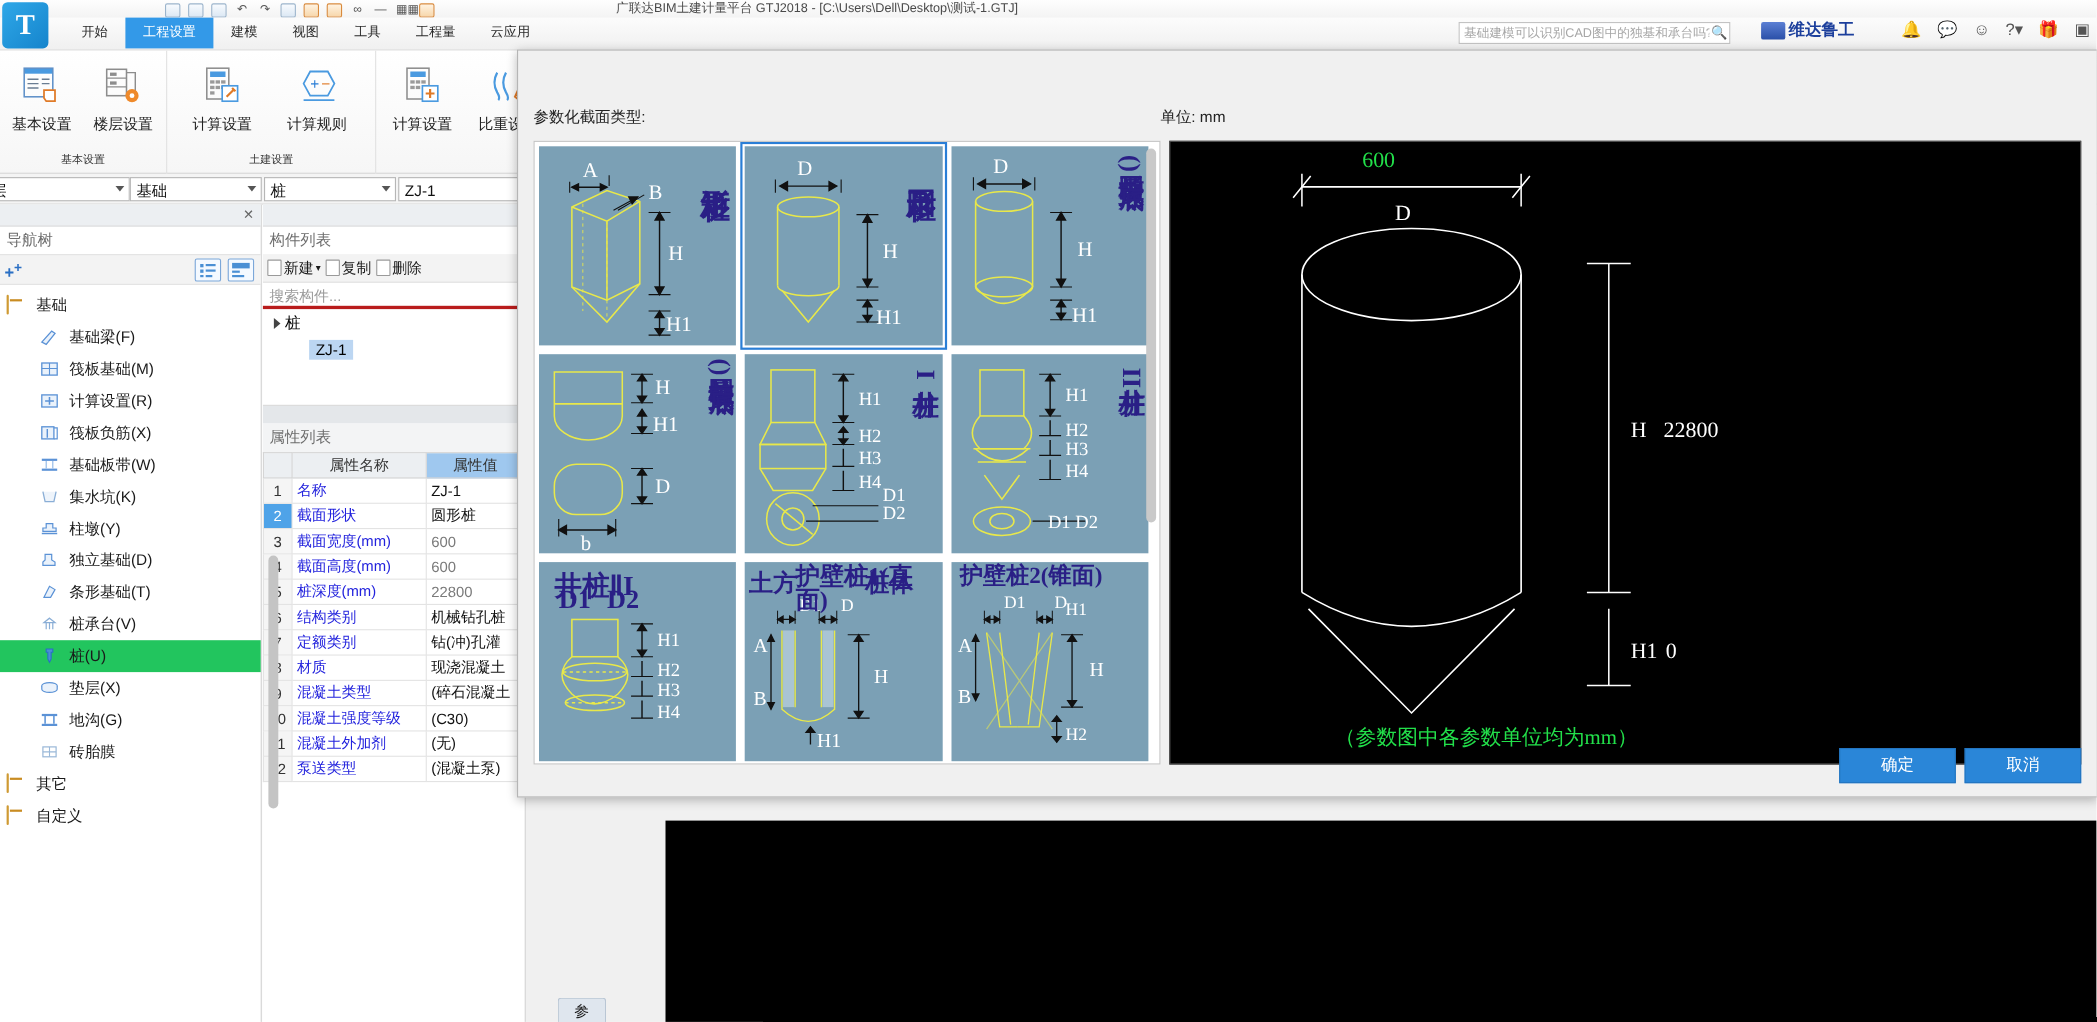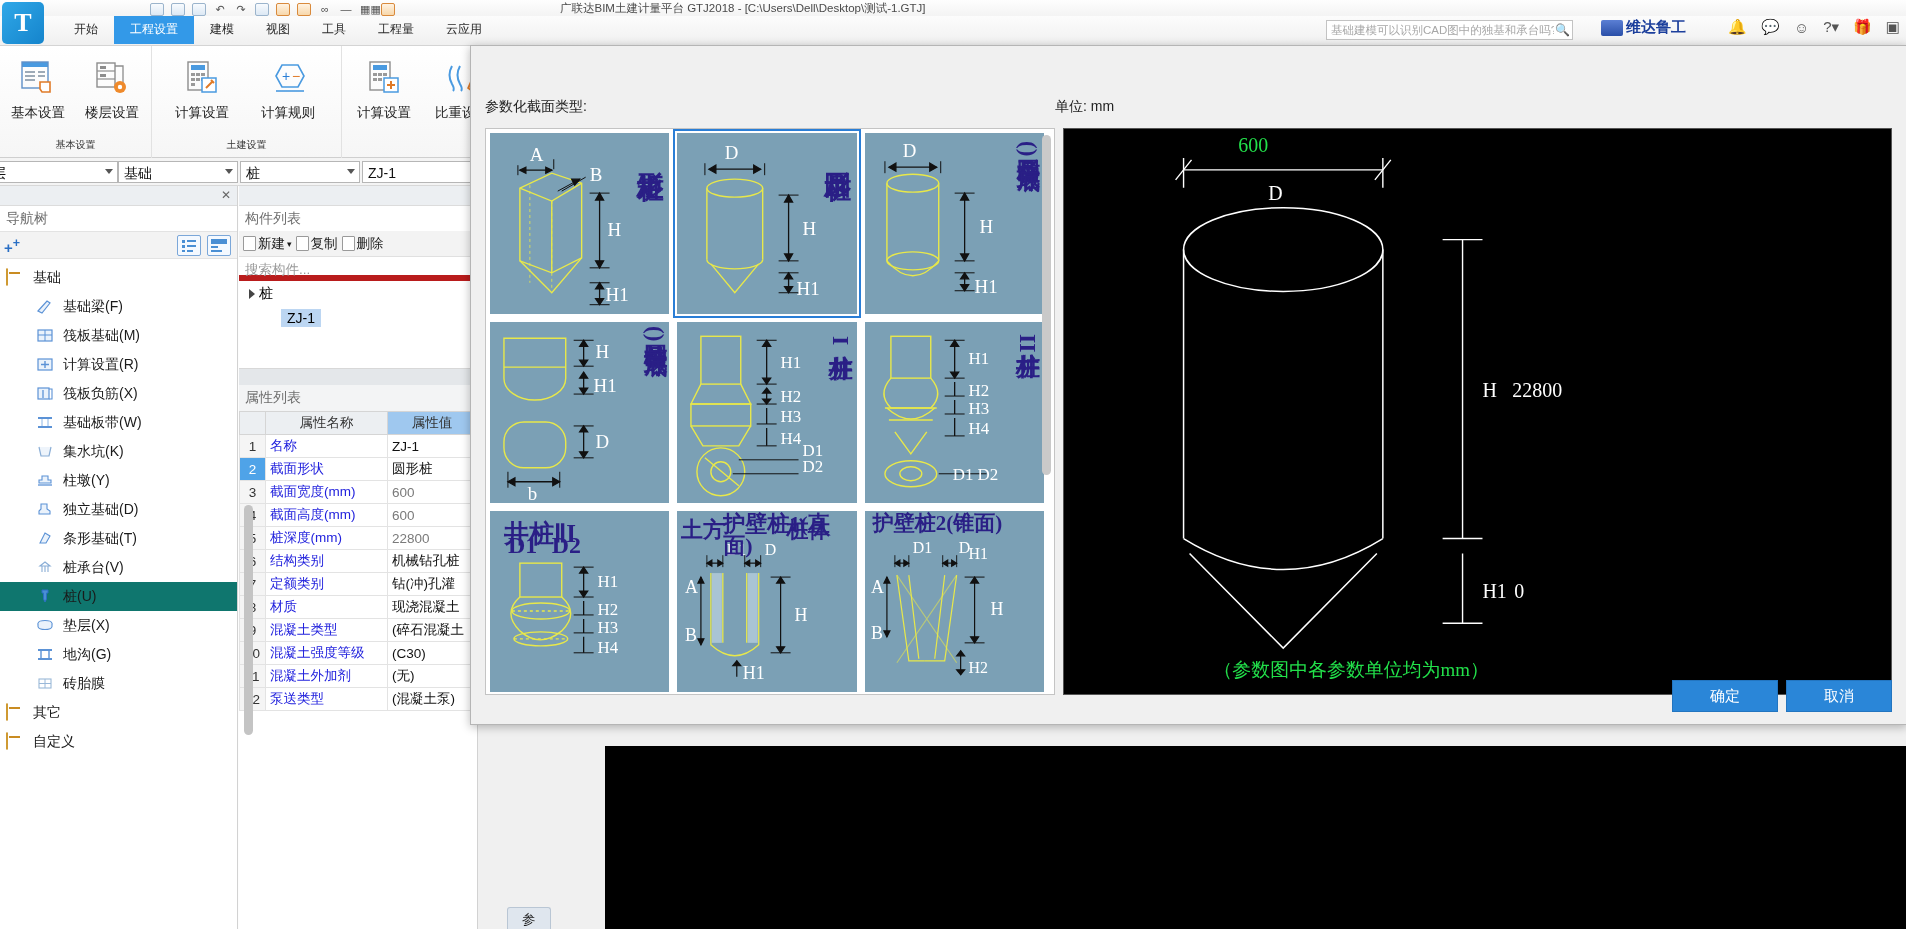--- a/index.html
+++ b/index.html
@@ -96,33 +96,33 @@
   .nav-toolbar {
     height: 28px; background: #f3f3f3; border-top: 1px solid #e3e3e3; border-bottom: 1px solid #e3e3e3;
     position: relative;
   }
   .nav-toolbar .plus { position: absolute; left: 4px; top: 4px; font-size: 15px; color: #2a6fc4; font-weight: bold;}
   .nav-toolbar .btns { position: absolute; right: 6px; top: 3px; display: flex; gap: 6px;}
   .tbtn { width: 24px; height: 21px; border: 1px solid #7ba7d9; border-radius: 2px; background: #f4f9ff; position: relative;}
   .tree { padding-top: 4px; font-size: 14px; color: #1a1a1a; }
   .tnode { display: flex; align-items: center; height: 29px; padding-left: 6px; cursor: pointer;}
   .tnode.child { padding-left: 36px; }
-  .tnode.sel { background: #0f766e; }
+  .tnode.sel { background: #22c55e; }
   .tnode .tic { width: 20px; height: 17px; margin-right: 7px; flex: 0 0 20px;}
   .folder-ic { width: 17px; height: 14px; background: linear-gradient(#fde7b4,#f5c870); border: 1px solid #cf9a33; border-radius: 2px; position: relative;}
   .folder-ic:after { content:""; position:absolute; left:2px; top:3px; width:11px; height:2px; background:#c98c22;}
 
   .panel-comp {
     position: absolute; left: 239px; top: 186px; width: 239px; bottom: 0;
     background: #ffffff; border-right: 1px solid #d2d2d2;
   }
   .comp-toolbar { height: 26px; background: #f3f3f3; border-bottom: 1px solid #e0e0e0; display: flex; align-items: center; gap: 4px; padding-left: 4px; font-size: 13.5px; color: #1a1a1a;}
   .ctb { display: flex; align-items: center; gap: 2px; cursor: pointer; white-space: nowrap;}
   .pg-ic { width: 13px; height: 15px; border: 1px solid #9a9a9a; background: #fff; border-radius: 1px;}
-  .search-comp { height: 24px; border-bottom: 6px solid #b91c1c; font-size: 13.5px; color: #9a9a9a; padding: 4px 0 0 6px;}
+  .search-comp { height: 24px; border-bottom: 3px solid #b91c1c; font-size: 13.5px; color: #9a9a9a; padding: 4px 0 0 6px;}
   .comp-tree { height: 88px; border-bottom: 1px solid #d8d8d8; font-size: 14px; padding-top: 4px;}
   .comp-root { padding-left: 10px; display: flex; align-items: center; gap: 4px;}
   .tri { width: 0; height: 0; border-top: 5px solid transparent; border-bottom: 5px solid transparent; border-left: 6px solid #444;}
   .comp-item { margin: 6px 0 0 42px; background: #bcd6f2; display: inline-block; padding: 1px 6px; font-size: 14px;}
 
   .prop-hdr { height: 16px; background: #e4e7ea; }
   .prop-title { font-size: 14px; color: #6e6e6e; padding: 4px 0 4px 6px; background: #f3f4f5;}
   table.props { width: 100%; border-collapse: collapse; font-size: 13.5px; table-layout: fixed;}
   table.props th {
     background: #eceff2; border: 1px solid #d5d5d5; font-weight: normal;

